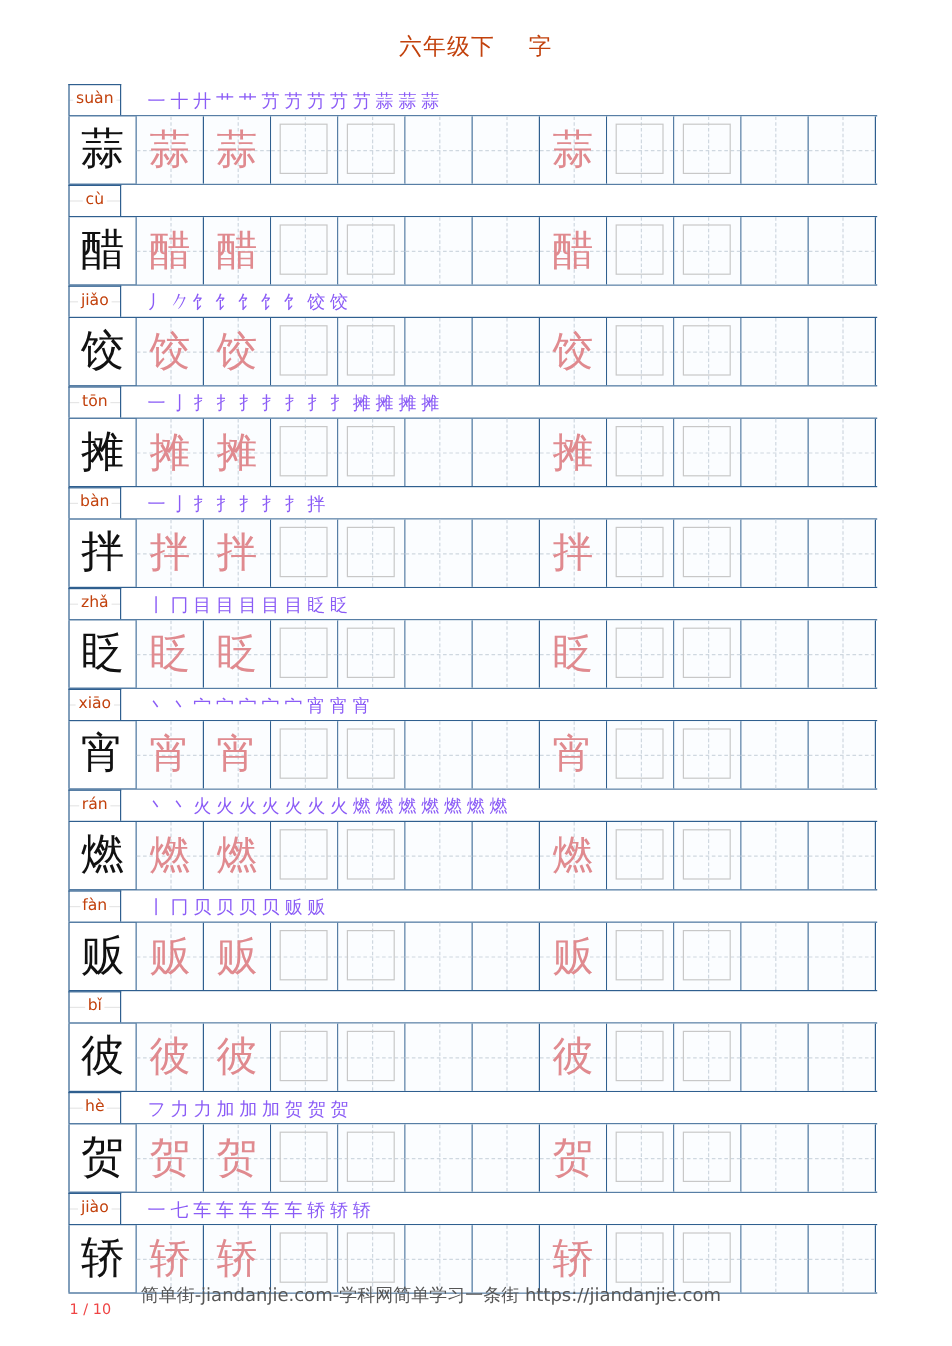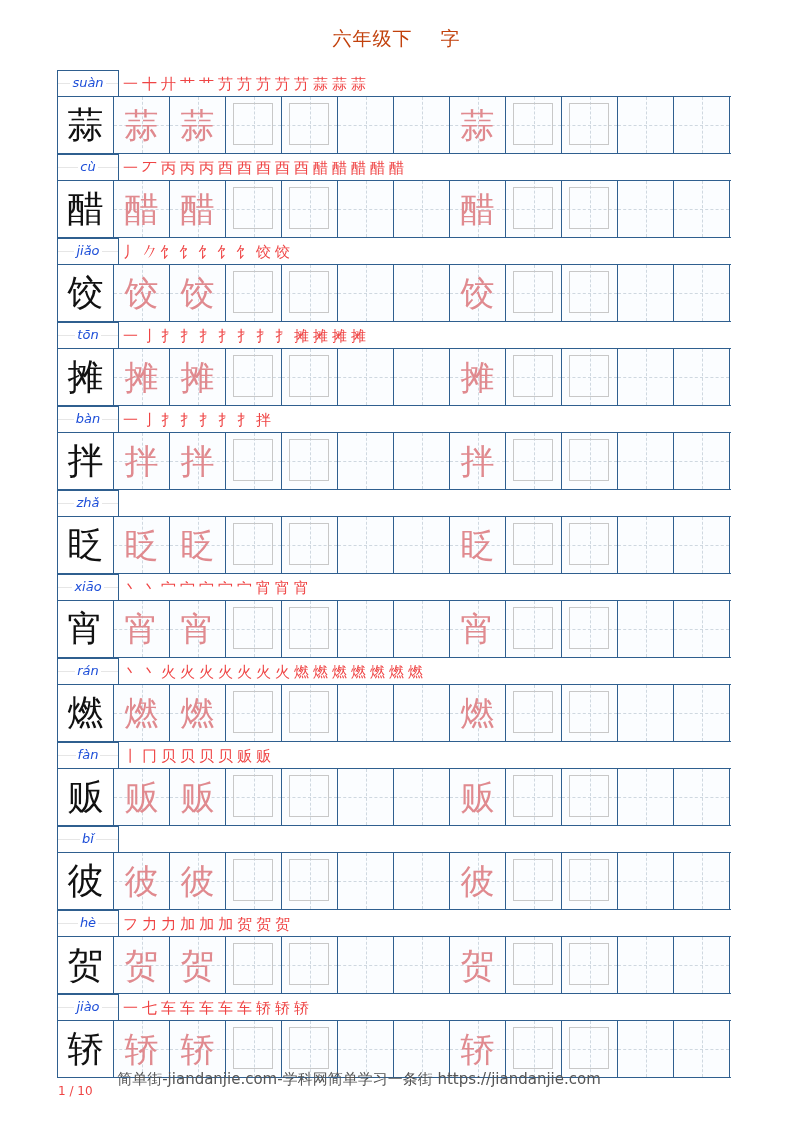--- a/index.html
+++ b/index.html
@@ -4,28 +4,28 @@
 <style>
   html, body { margin: 0; padding: 0; background: #ffffff; }
   body { width: 793px; height: 1122px; position: relative; overflow: hidden;
          font-family: "DejaVu Sans", sans-serif; }
   .title { position: absolute; top: 26px; left: 0; width: 793px; text-align: center;
            font-size: 19px; color: #c2410c; letter-spacing: 1px; }
   .title .gap { display: inline-block; width: 28px; }
   .sheet { position: absolute; left: 57px; top: 70px; width: 674px; }
   .entry { position: relative; height: 84px; }
   .py-row { position: absolute; left: 0; top: 0; width: 674px; height: 26px; }
-  .py-box { position: absolute; left: 0; top: 0; width: 62px; height: 26px;
+  .py-box { position: absolute; left: 0; top: 0; width: 44px; height: 26px;
             border: 1px solid #2f5f8f; border-bottom: none; box-sizing: border-box;
             background:
               linear-gradient(#e6e6e6,#e6e6e6) 0 50%/100% 1px no-repeat;
-            text-align: center; font-size: 13px; line-height: 24px; color: #1d4ed8; font-style: italic; }
+            text-align: center; font-size: 13px; line-height: 24px; color: #c2410c; }
   .py-box span { background: #fff; padding: 0 2px; }
   .strokes { position: absolute; left: 66px; top: 2px; height: 24px; font-size: 15px;
-             line-height: 24px; color: #ef4444; white-space: nowrap; letter-spacing: 1px;
+             line-height: 24px; color: #8b5cf6; white-space: nowrap; letter-spacing: 1px;
              font-family: "DejaVu Serif", serif; }
   .strokes .s { display: inline-block; margin-right: 3px; }
   .char-row { position: absolute; left: 0; top: 26px; width: 674px; height: 58px;
               border-top: 1px solid #2f5f8f; border-bottom: 1px solid #2f5f8f; box-sizing: border-box;
               display: flex; }
   .main-char { width: 57px; height: 100%; border-left: 1px solid #2f5f8f; border-right: 1px solid #2f5f8f;
                box-sizing: border-box; font-size: 36px; line-height: 56px; text-align: center;
                color: #111; font-family: "DejaVu Serif", serif; }
   .cell { position: relative; width: 56px; height: 100%; border-right: 1px solid #2f5f8f;
           box-sizing: border-box; font-size: 34px; line-height: 56px; text-align: center;
@@ -73,21 +73,20 @@
         <div class="cell">
           <div class="inner"></div>
         </div>
         <div class="cell"></div>
         <div class="cell"></div>
       </div>
     </div>
     <div class="entry">
       <div class="py-row">
         <div class="py-box"><span>cù</span></div>
-        <div class="strokes"><span class="s">一</span><span class="s">丆</span><span class="s">丙</span><span class="s">丙</span><span class="s">丙</span><span class="s">酉</span><span class="s">酉</span><span class="s">酉</span><span class="s">酉</span><span class="s">酉</span><span class="s">醋</span><span class="s">醋</span><span class="s">醋</span><span class="s">醋</span><span class="s">醋</span></div>
       </div>
       <div class="char-row">
         <div class="main-char">醋</div>
         <div class="cell"><span class="g">醋</span></div>
         <div class="cell"><span class="g">醋</span></div>
         <div class="cell">
           <div class="inner"></div>
         </div>
         <div class="cell">
           <div class="inner"></div>
@@ -185,20 +184,21 @@
         <div class="cell">
           <div class="inner"></div>
         </div>
         <div class="cell"></div>
         <div class="cell"></div>
       </div>
     </div>
     <div class="entry">
       <div class="py-row">
         <div class="py-box"><span>zhǎ</span></div>
+        <div class="strokes"><span class="s">丨</span><span class="s">冂</span><span class="s">目</span><span class="s">目</span><span class="s">目</span><span class="s">目</span><span class="s">目</span><span class="s">眨</span><span class="s">眨</span></div>
       </div>
       <div class="char-row">
         <div class="main-char">眨</div>
         <div class="cell"><span class="g">眨</span></div>
         <div class="cell"><span class="g">眨</span></div>
         <div class="cell">
           <div class="inner"></div>
         </div>
         <div class="cell">
           <div class="inner"></div>

